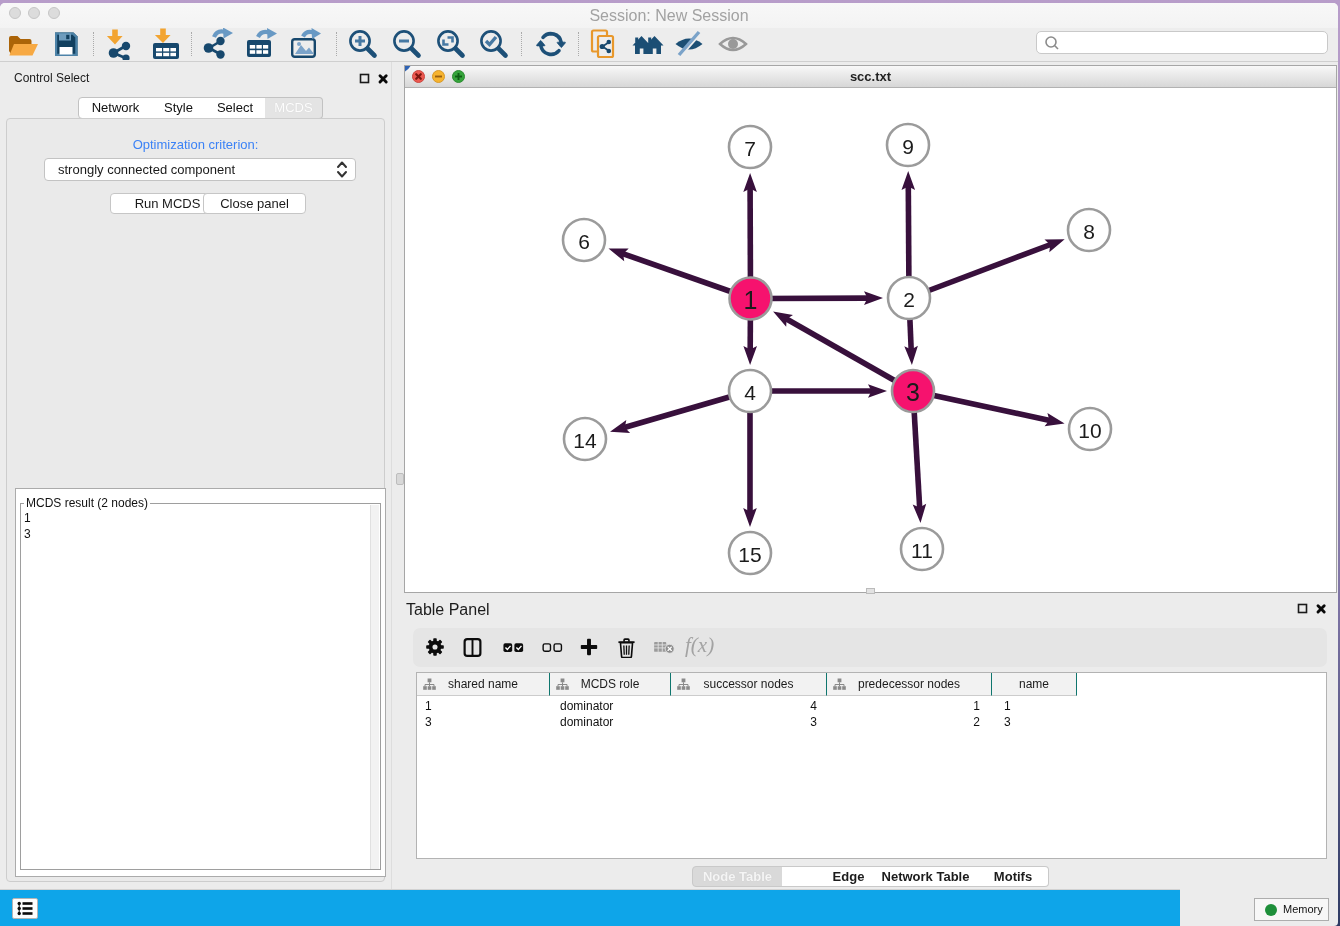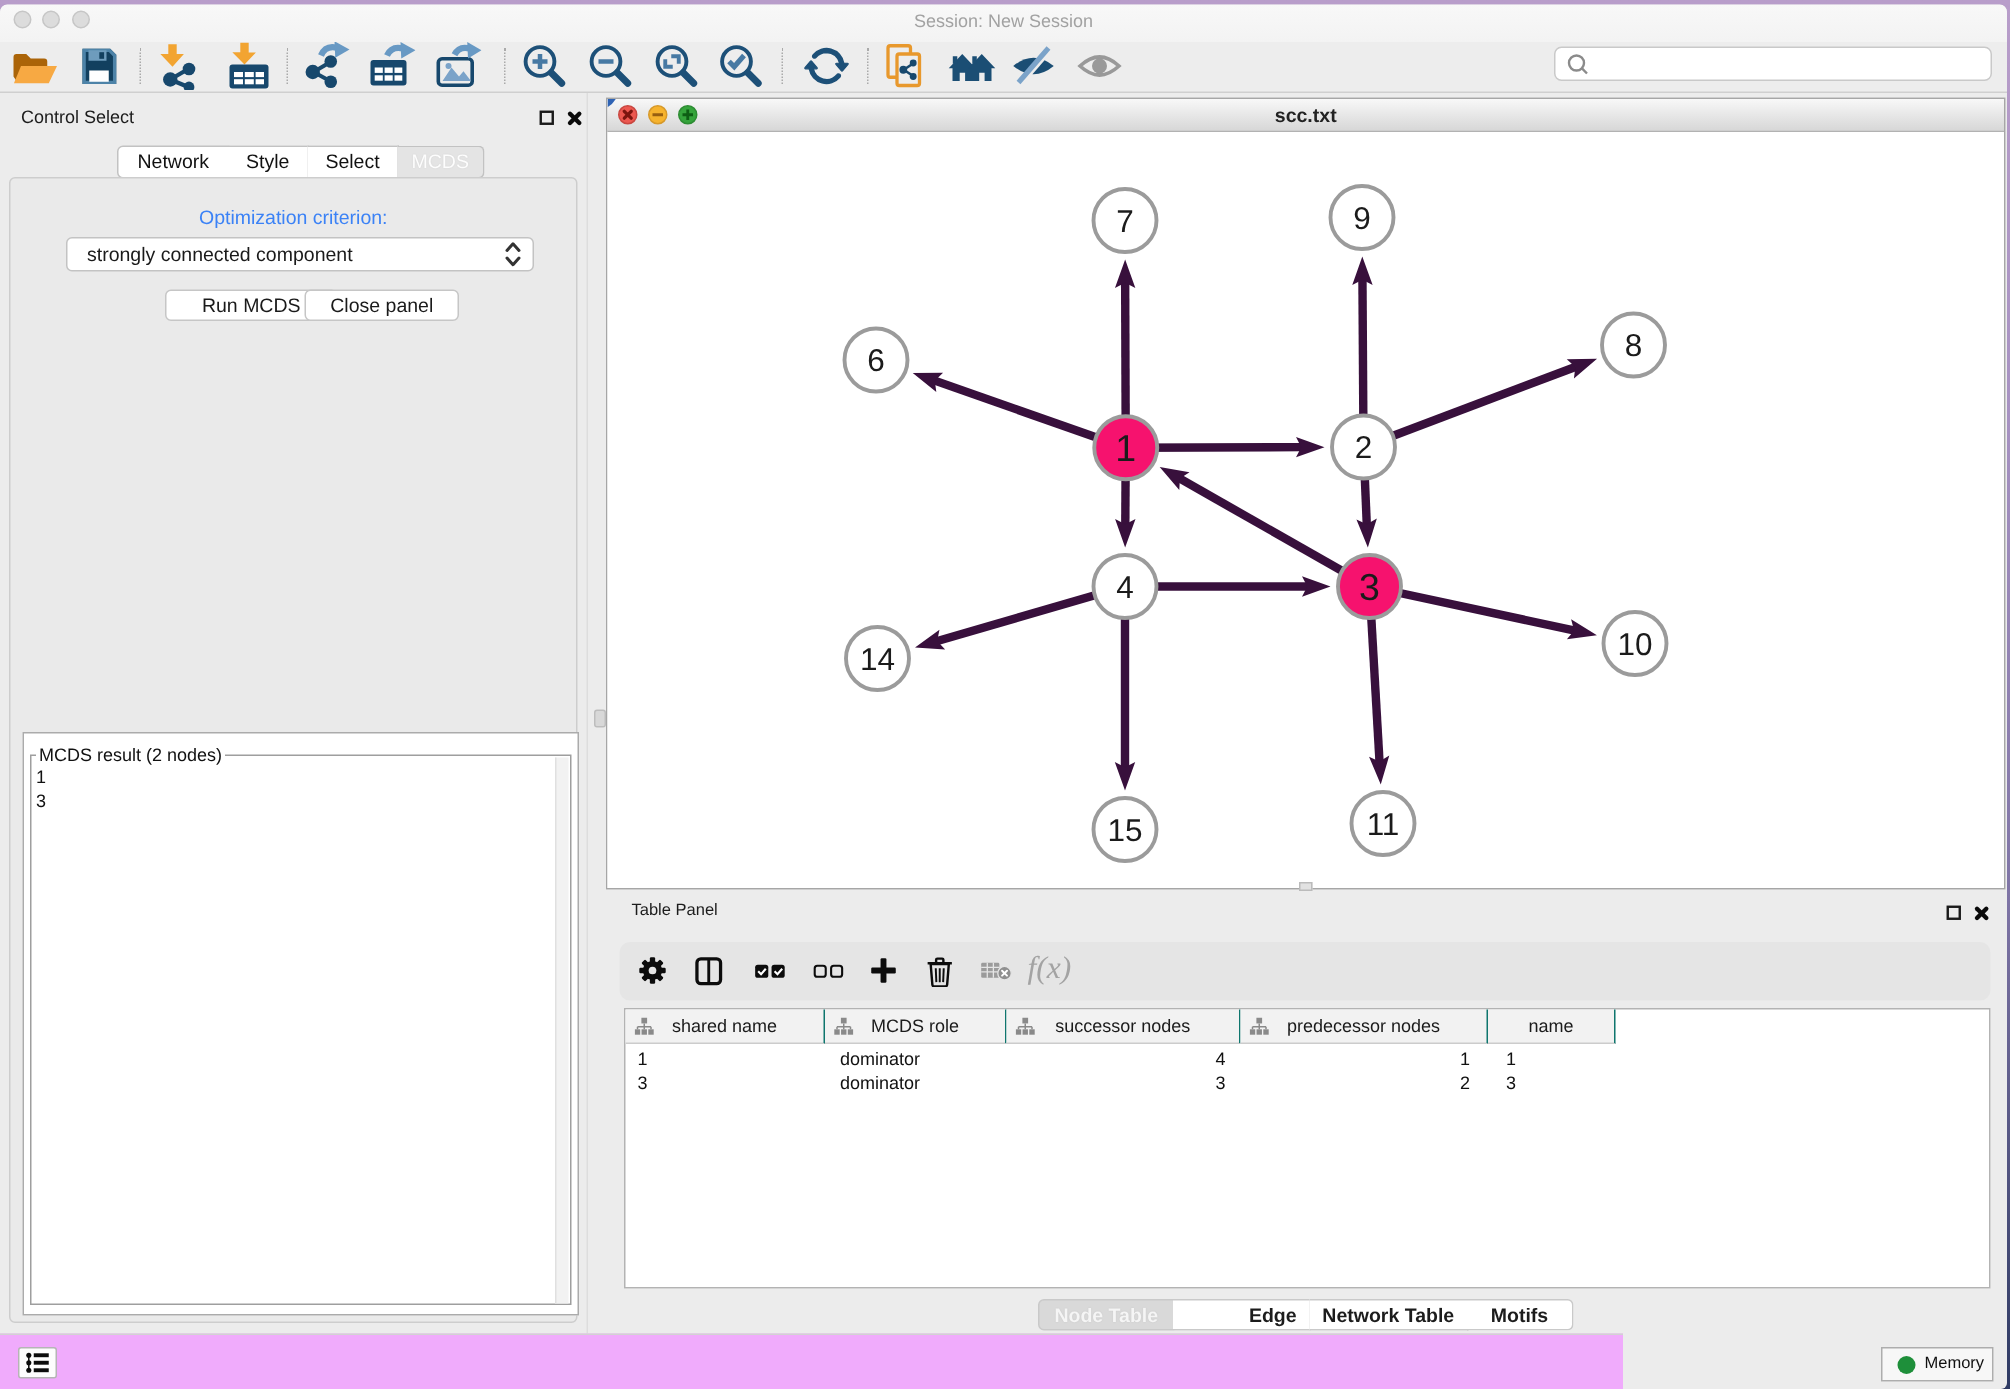--- a/index.html
+++ b/index.html
@@ -6,21 +6,21 @@
     font-family:"Liberation Sans",sans-serif;}
   body{position:relative;background:linear-gradient(180deg,#b89dca 0%,#a792c2 30%,#7e74a5 65%,#2e3a63 100%);}
   #win{position:absolute;left:0;top:3px;width:1338px;height:923px;background:#ececec;
     border-radius:5px 5px 4px 4px;}
   #titlebar{position:absolute;left:0;top:3px;width:1338px;height:25px;
     background:linear-gradient(#f8f8f8,#f3f3f3);border-bottom:1px solid #d4d4d4;
     border-radius:5px 5px 0 0;}
   .tl{position:absolute;top:4px;width:12px;height:12px;border-radius:50%;
     background:#dcdcdc;border:1px solid #c6c6c6;box-sizing:border-box;}
   #wtitle{position:absolute;top:4px;left:0;width:1338px;text-align:center;
-    font-size:12px;color:#a2a2a2;}
+    font-size:16px;color:#a2a2a2;}
   #toolbar{position:absolute;left:0;top:28px;width:1338px;height:33px;background:#ededed;
     border-bottom:1px solid #cfcfcf;}
   .tsep{position:absolute;top:4px;height:24px;width:0;border-left:1px dotted #aaaaaa;}
   .ticon{position:absolute;top:0px;width:32px;height:32px;}
   #searchbox{position:absolute;left:1036px;top:3px;width:292px;height:23px;background:#fff;
     border:1px solid #c9c9c9;border-radius:5px;box-sizing:border-box;}
   #cpheader{position:absolute;left:14px;top:71px;font-size:12px;color:#1c1c1c;}
   .tab{position:absolute;top:97px;height:22px;box-sizing:border-box;border:1px solid #c2c2c2;
     background:#fff;font-size:13px;color:#111;text-align:center;line-height:20px;}
   #cppanel{position:absolute;left:6px;top:118px;width:379px;height:764px;background:#eaeaea;
@@ -45,31 +45,31 @@
   #netframe{position:absolute;left:404px;top:65px;width:933px;height:528px;background:#fff;
     border:1px solid #a6a6a6;box-sizing:border-box;}
   #nettitle{position:absolute;left:0;top:0;width:931px;height:21px;
     background:linear-gradient(#f8f8f8,#d7d7d7);border-bottom:1px solid #b2b2b2;}
   #netname{position:absolute;left:0;top:3px;width:931px;text-align:center;font-size:13px;
     font-weight:bold;color:#222;}
   .mtl{position:absolute;top:4px;width:13px;height:13px;border-radius:50%;box-sizing:border-box;}
   .mtl svg{display:block;position:absolute;left:0;top:0;}
   #netcanvas{position:absolute;left:0;top:22px;width:931px;height:504px;background:#fff;overflow:hidden;}
   #grabber{position:absolute;left:404px;top:587px;width:9px;height:6px;background:#e2e2e2;border:1px solid #bbb;box-sizing:border-box;}
-  #tpheader{position:absolute;left:421px;top:601px;font-size:11px;color:#1c1c1c;}
+  #tpheader{position:absolute;left:406px;top:601px;font-size:16px;color:#1c1c1c;}
   #tptools{position:absolute;left:413px;top:628px;width:914px;height:39px;background:#e5e5e5;border-radius:7px;}
   #dtable{position:absolute;left:416px;top:672px;width:911px;height:187px;background:#fff;
     border:1px solid #b3b3b3;box-sizing:border-box;}
   .hcell{position:absolute;top:0;height:23px;background:#f2f2f2;border-right:1px solid #0f766e;
     border-bottom:1px solid #cccccc;box-sizing:border-box;font-size:12px;color:#1b1b1b;}
   .hlab{position:absolute;top:4px;left:0;width:100%;text-align:center;}
   .trow{position:absolute;font-size:12px;color:#111;height:16px;line-height:16px;}
   .btab{position:absolute;top:866px;height:21px;background:#fff;border:1px solid #c9c9c9;
     box-sizing:border-box;font-size:13px;font-weight:bold;color:#1c1c1c;text-align:center;line-height:19px;}
-  #bottombar{position:absolute;left:0;top:889px;width:1082px;height:37px;background:#f0abfc;border-top:1px solid #d2d2d2;box-sizing:border-box;}
+  #bottombar{position:absolute;left:0;top:889px;width:1180px;height:37px;background:#0ea5e9;border-top:1px solid #d2d2d2;box-sizing:border-box;}
   #listbtn{position:absolute;left:12px;top:8px;width:26px;height:21px;background:#fdfdfd;
     border:1px solid #b5b5b5;border-radius:2px;box-sizing:border-box;}
   #membtn{position:absolute;left:1254px;top:8px;width:75px;height:23px;background:#f7f7f7;
     border:1px solid #adadad;box-sizing:border-box;font-size:11px;color:#111;}
 </style>
 </head>
 <body>
 <div id="win"></div>
 
 <div id="titlebar">

